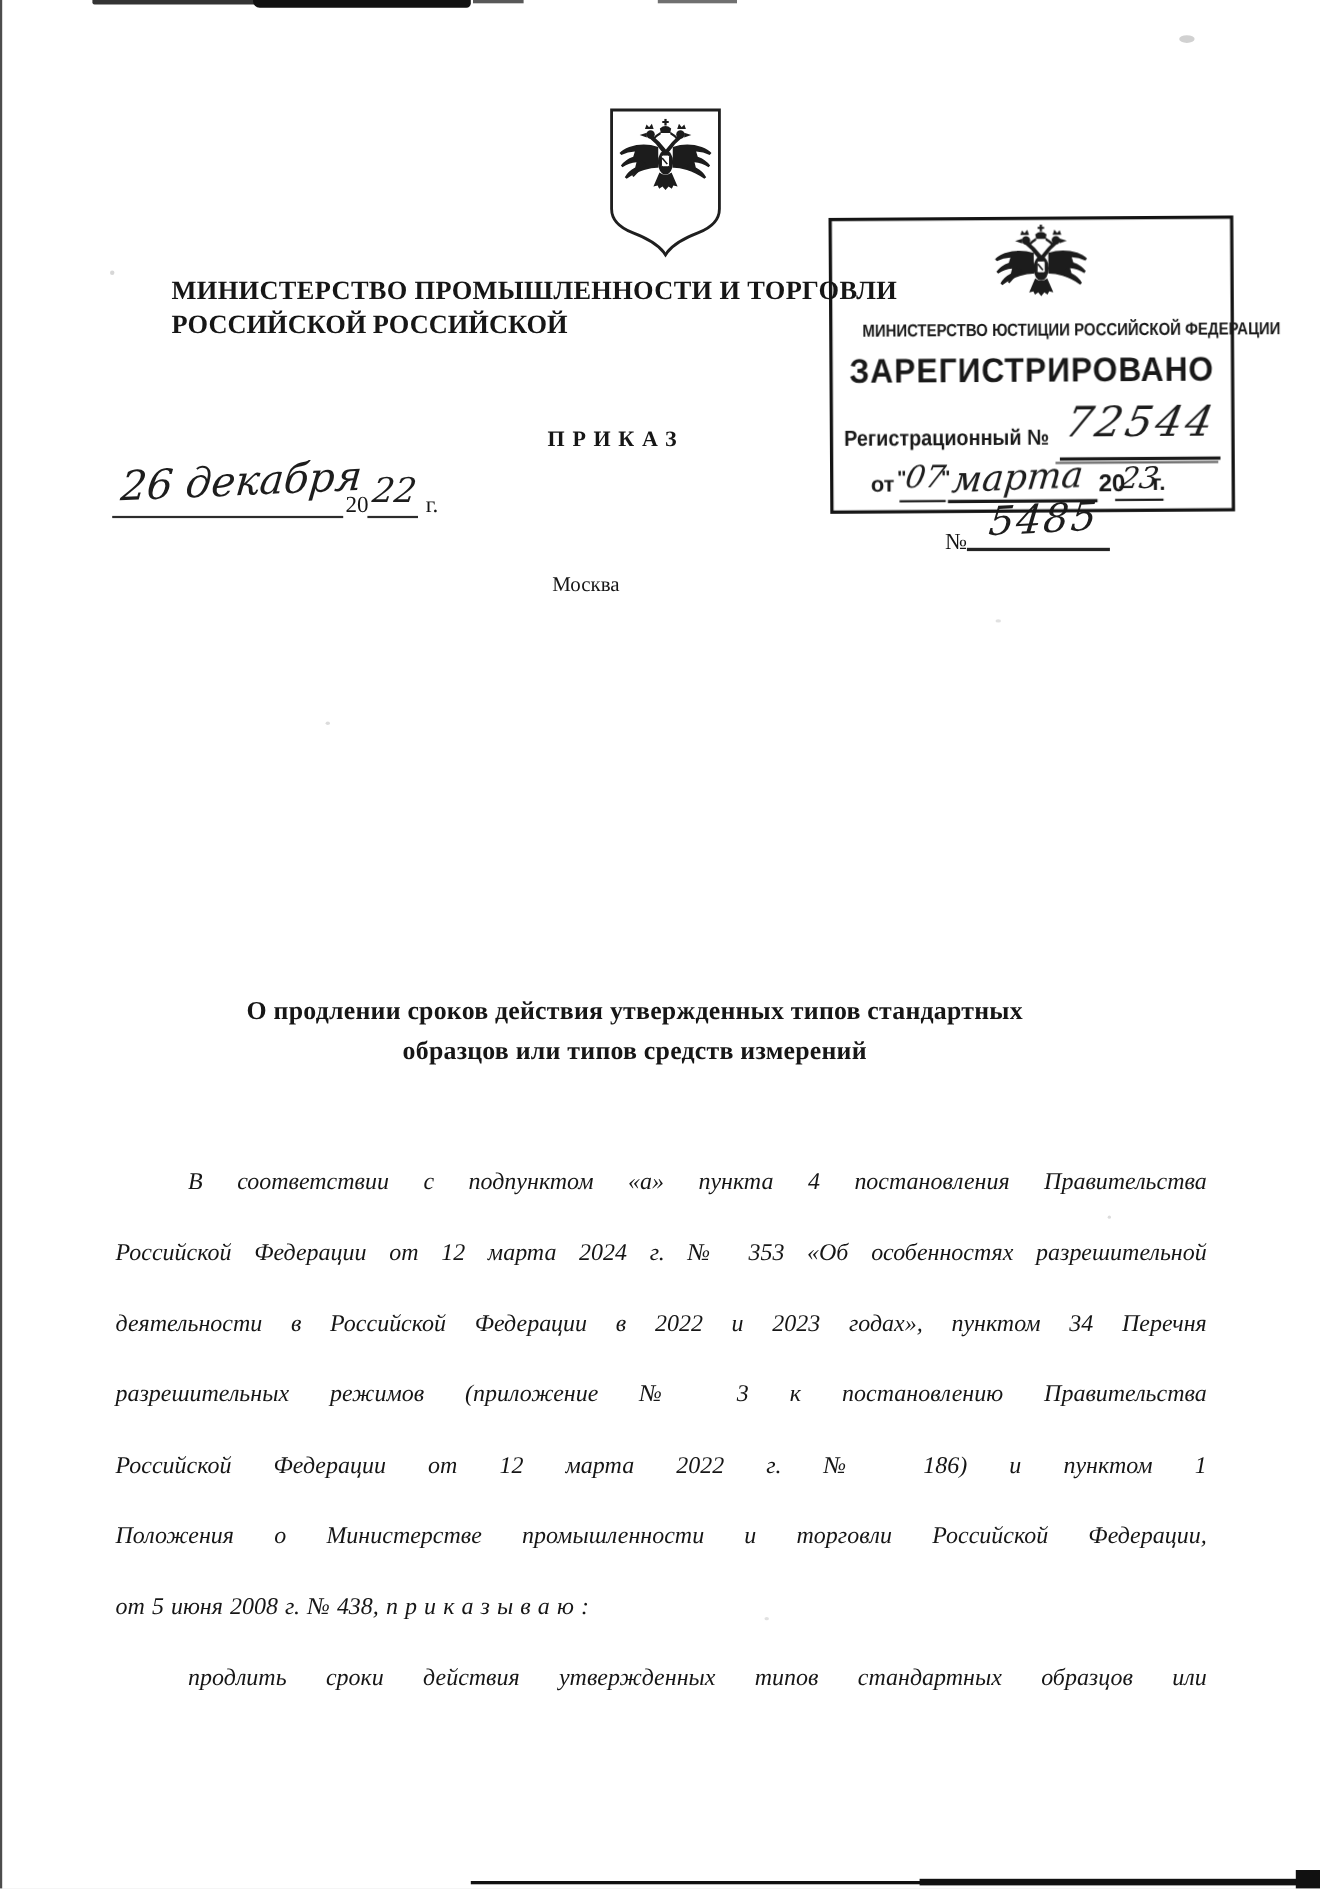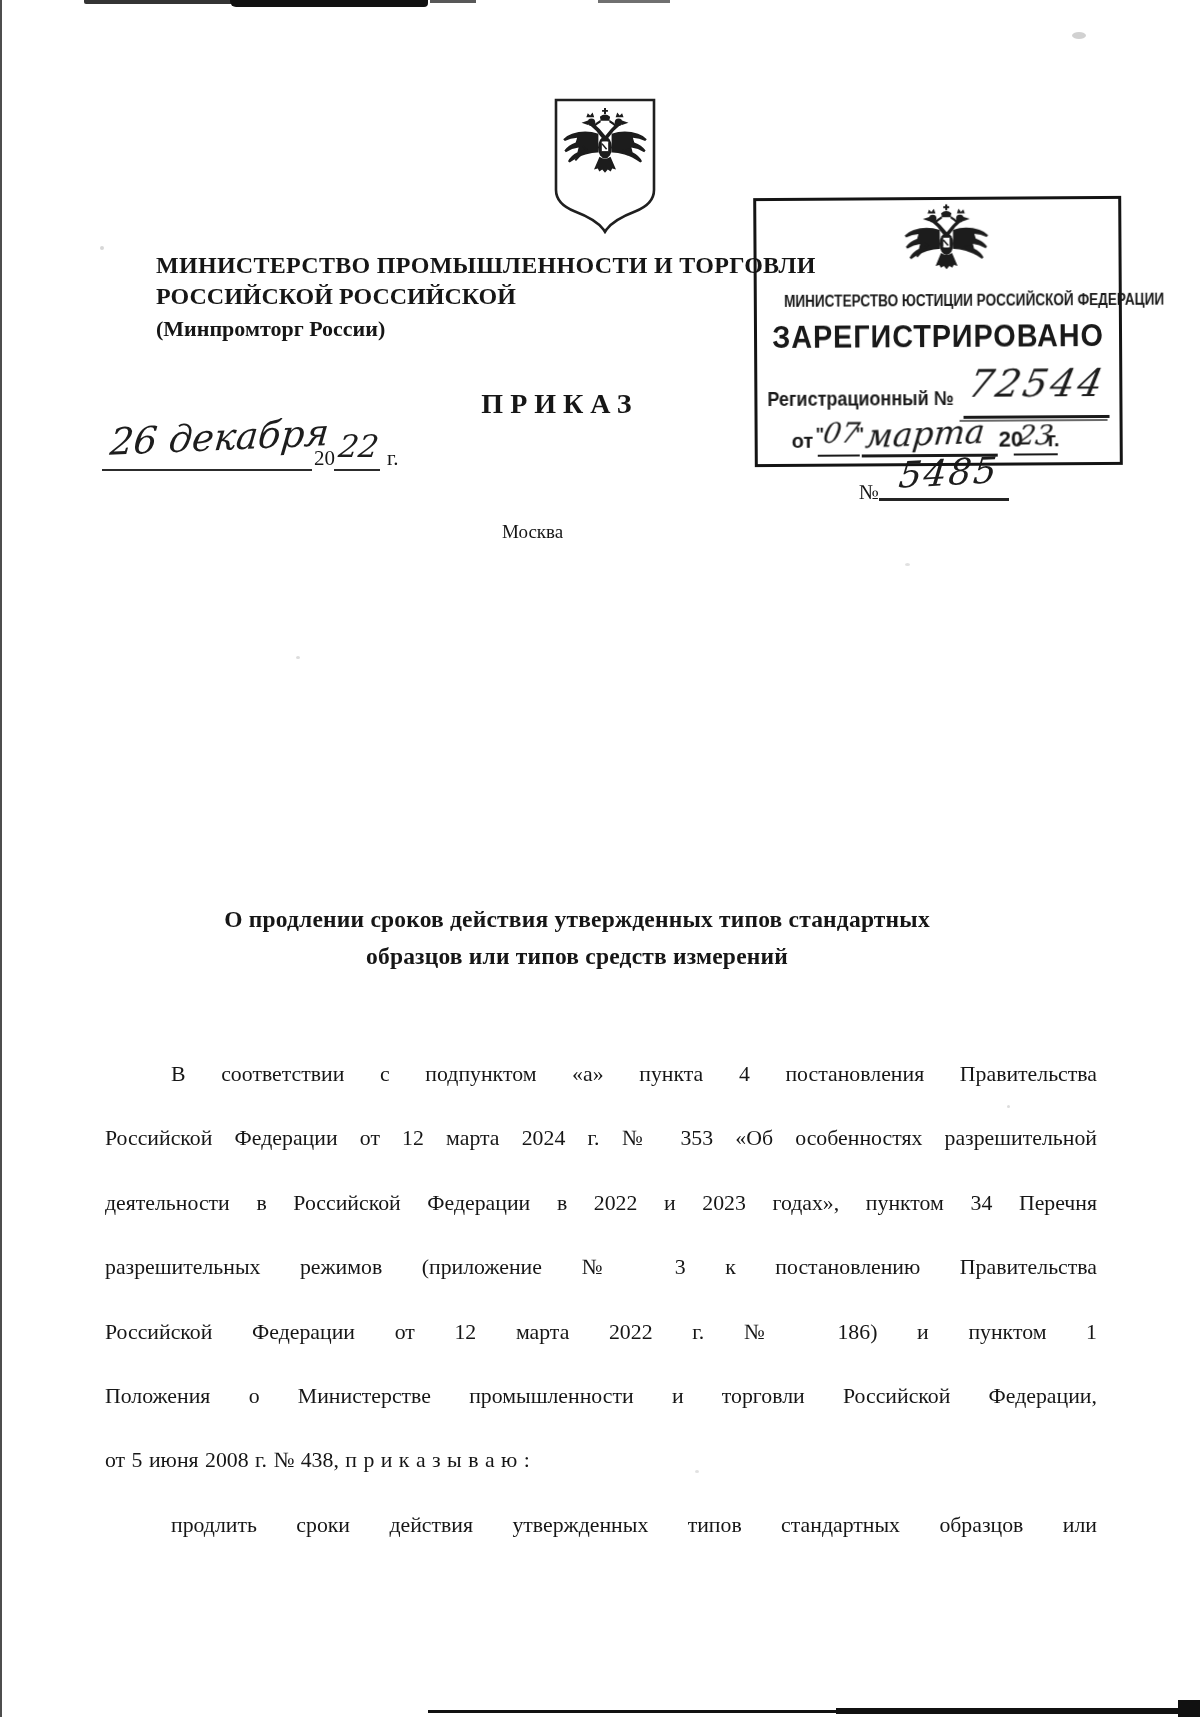--- a/index.html
+++ b/index.html
@@ -26,21 +26,21 @@
   .sp5 { left:695px; top:1470px; width:4px; height:3px; opacity:.3; }
   .sp6 { left:905px; top:563px; width:5px; height:3px; opacity:.3; }
 
   
   .emblem { position:absolute; left:551px; top:96px; width:108px; height:142px; }
   .ministry { position:absolute; left:156px; top:250px; width:800px; text-align:left; font-weight:bold; }
   .ministry .l1 { font-size:24px; line-height:31px; letter-spacing:.3px; white-space:nowrap; }
   .ministry .l2 { font-size:24px; line-height:31px; }
   .ministry .l3 { font-size:22px; line-height:34px; }
   .prikaz { position:absolute; left:410px; top:388px; width:300px; text-align:center;
-            font-size:28px; font-weight:bold; letter-spacing:7px; }
+            font-size:20px; font-weight:bold; letter-spacing:7px; }
   .moscow { position:absolute; left:502px; top:521px; width:200px; font-size:19px; }
 
   
   .hw { font-family:"DejaVu Serif", serif; font-style:italic; color:#1d1d1d; display:inline-block; }
 
   
   .date-block { position:absolute; left:98px; top:420px; width:330px; height:64px; }
   .hw-date { position:absolute; left:12px; top:-4px; font-size:37px; white-space:nowrap;
              transform:rotate(-2.5deg) skewX(-8deg); }
   .d-u1 { position:absolute; left:4px; top:49px; width:210px; height:2px; background:#2c2c2c; }
@@ -78,21 +78,21 @@
   .s-y20 { position:absolute; left:241px; top:5px; font-size:22px; }
   .s-y23 { position:absolute; left:261px; top:-2px; font-size:27px; transform:skewX(-10deg); }
   .s-g   { position:absolute; left:290px; top:7px; font-size:20px; }
   .s-du { position:absolute; left:60px;  top:32px; width:42px;  height:2px;   background:#1a1a1a; }
   .s-mu { position:absolute; left:104px; top:32px; width:136px; height:2.5px; background:#1a1a1a; }
   .s-yu { position:absolute; left:256px; top:32px; width:44px;  height:2px;   background:#1a1a1a; }
 
   
   .title { position:absolute; left:127px; top:901px; width:900px; text-align:center;
            font-weight:bold; font-size:23.5px; line-height:37px; letter-spacing:.2px; }
-  .bodytext { position:absolute; left:105px; top:1042px; width:992px; font-size:21.8px; word-spacing:1px; }
+  .bodytext { position:absolute; left:105px; top:1042px; width:992px; font-size:21.8px; word-spacing:1px;font-style:italic; }
   .bl { height:64.4px; line-height:64.4px; text-align:justify; text-align-last:justify; }
   .bl.left-last { text-align-last:left; }
   .bl.ind { text-indent:66px; }
 </style>
 </head>
 <body>
 
 <svg width="0" height="0" style="position:absolute" aria-hidden="true">
   <defs>
     <symbol id="dheagle" viewBox="0 0 120 100">
@@ -143,21 +143,20 @@
   <div class="emblem">
     <svg viewBox="0 0 108 142" width="108" height="142">
       <path d="M5 4 H103 V94 Q103 108 84 115.5 Q63 123.5 55.5 133.5 L54 135.8 L52.5 133.5 Q45 123.5 24 115.5 Q5 108 5 94 Z" fill="#fff" stroke="#1f1f1f" stroke-width="2.6"></path>
       <use href="#dheagle" x="10" y="12" width="88" height="73.3"></use>
     </svg>
   </div>
 
   <div class="ministry">
     <div class="l1">МИНИСТЕРСТВО ПРОМЫШЛЕННОСТИ И ТОРГОВЛИ</div>
     <div class="l2">РОССИЙСКОЙ РОССИЙСКОЙ</div>
-    <div class="l3">(Минпромторг России)</div>
   </div>
 
   <div class="prikaz">ПРИКАЗ</div>
 
   <div class="date-block">
     <span class="hw hw-date">26 декабря</span>
     <div class="d-u1"></div>
     <span class="d-p20">20</span>
     <span class="hw hw-yr">22</span>
     <div class="d-u2"></div>

